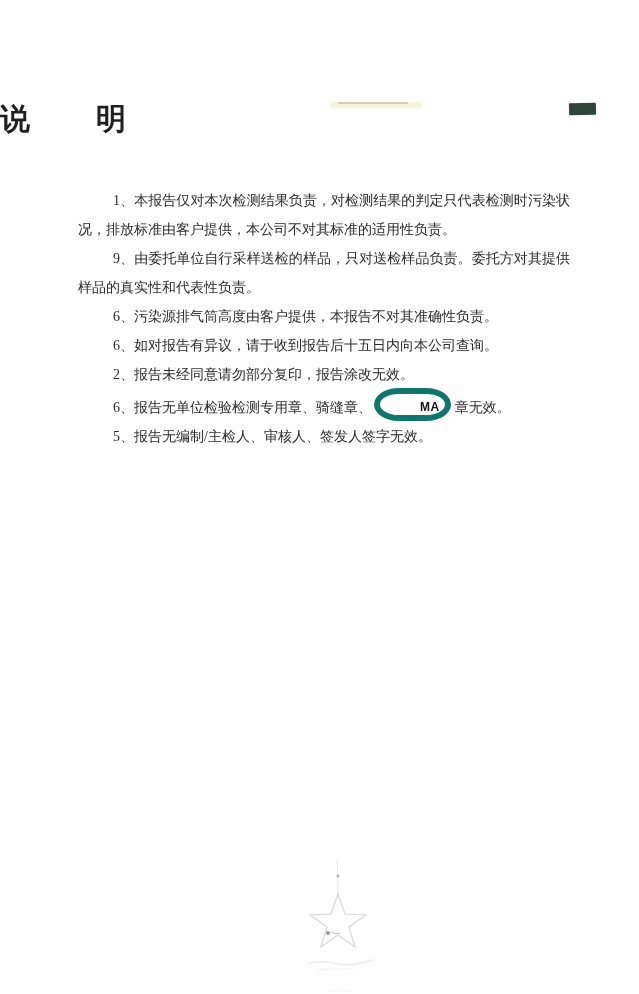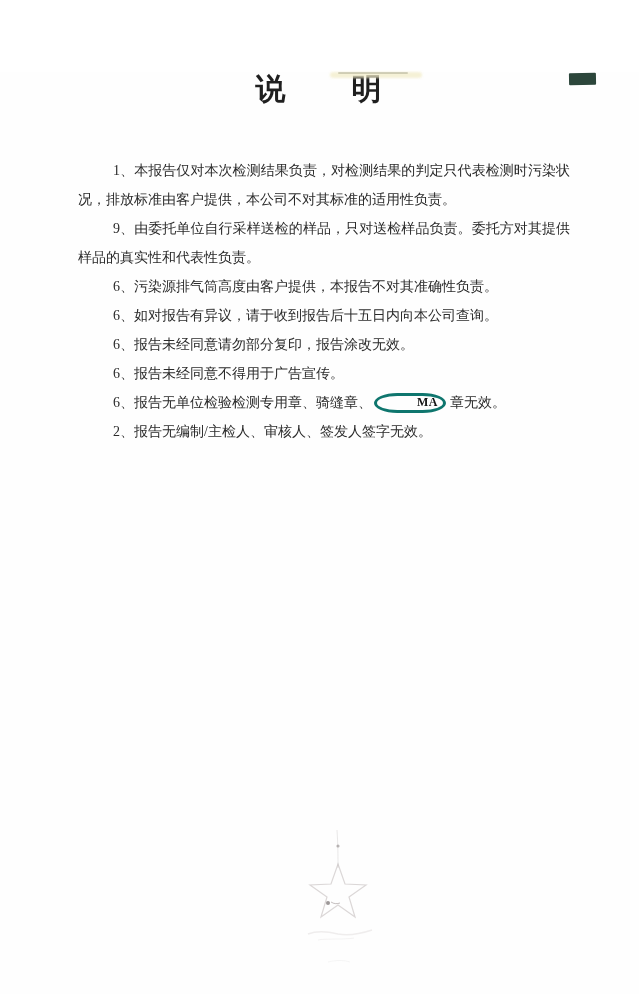--- a/index.html
+++ b/index.html
@@ -37,22 +37,21 @@
   
   .corner-mark {
     position: absolute;
     left: 569px; top: 1px;
     width: 27px; height: 12px;
     background: #2c463b;
     border-radius: 1px;
     transform: rotate(-1deg);
   }
   .title {
-    margin-top: 72px;
-    text-align: center;
+    margin-top: 102px;
     font-family: "Liberation Sans", sans-serif;
     font-weight: bold;
     font-size: 30px;
     line-height: 34px;
     letter-spacing: 2px;
     color: #1f1f1f;
     white-space: pre;
   }
   .notes {
     margin: 50px 0 0 78px;
@@ -61,28 +60,28 @@
     line-height: 29px;
     color: #2a2a2a;
   }
   .note {
     text-indent: 2.5em;
     text-align: justify;
     text-justify: inter-ideograph;
   }
   .cma {
     display: inline-block;
-    font-family: Liberation Serif, serif;
+    font-family: Liberation Sans, sans-serif;
     font-weight: bold;
     font-size: 12px;
     line-height: 13px;
     color: #141414;
-    border: 3px solid #0f766e;
+    border: 6px solid #0f766e;
     border-radius: 55% / 85%;
-    padding: 0 5px 1px 5px;
+    padding: 7px 5px 1px 5px;
     margin: 0 4px 0 2px;
     transform: translateY(-1px);
     letter-spacing: 0.5px;
   }
   
   .watermark {
     position: absolute;
     left: 288px; top: 740px;
     width: 110px; height: 160px;
     pointer-events: none;
@@ -97,24 +96,23 @@
   <div class="top-smudge-dark"></div>
   <div class="corner-mark"></div>
 
   <h1 class="title">说　　明</h1>
 
   <div class="notes">
     <p class="note">1、本报告仅对本次检测结果负责，对检测结果的判定只代表检测时污染状况，排放标准由客户提供，本公司不对其标准的适用性负责。</p>
     <p class="note">9、由委托单位自行采样送检的样品，只对送检样品负责。委托方对其提供样品的真实性和代表性负责。</p>
     <p class="note">6、污染源排气筒高度由客户提供，本报告不对其准确性负责。</p>
     <p class="note">6、如对报告有异议，请于收到报告后十五日内向本公司查询。</p>
-    <p class="note">6、报告未经同意请勿部分复印，报告涂改无效。</p>
-    <p class="note">6、报告未经同意不得用于广告宣传。</p>
+    <p class="note">2、报告未经同意请勿部分复印，报告涂改无效。</p>
     <p class="note"><span>6、报告无单位检验检测专用章、骑缝章、</span><span class="cma"><span>MA</span></span><span>章无效。</span></p>
-    <p class="note">2、报告无编制/主检人、审核人、签发人签字无效。</p>
+    <p class="note">5、报告无编制/主检人、审核人、签发人签字无效。</p>
   </div>
 
   <svg class="watermark" viewBox="0 0 110 160" xmlns="http://www.w3.org/2000/svg">
 
     <path d="M49 18 C 50 32, 50 44, 50 56" stroke="#9a9494" stroke-width="1" fill="none" opacity="0.22"></path>
     <circle cx="50" cy="34" r="1.6" fill="#6d6464" opacity="0.45"></circle>
 
     <path d="M50 52 L57 72 L78 73 L61 85 L67 105 L50 93 L33 105 L39 85 L22 73 L43 72 Z" stroke="#9a9090" stroke-width="1.2" fill="none" opacity="0.35"></path>
 
     <circle cx="40" cy="91" r="2" fill="#4d4343" opacity="0.55"></circle>

